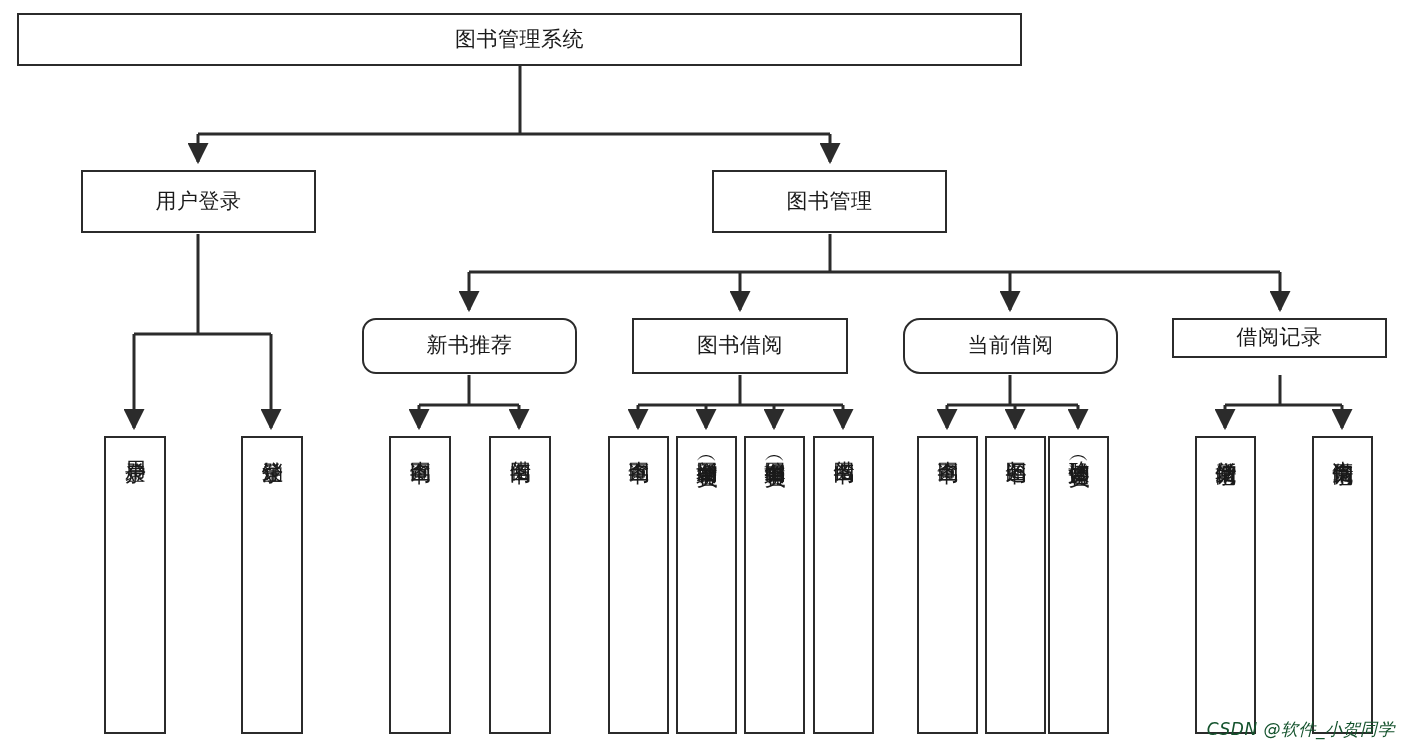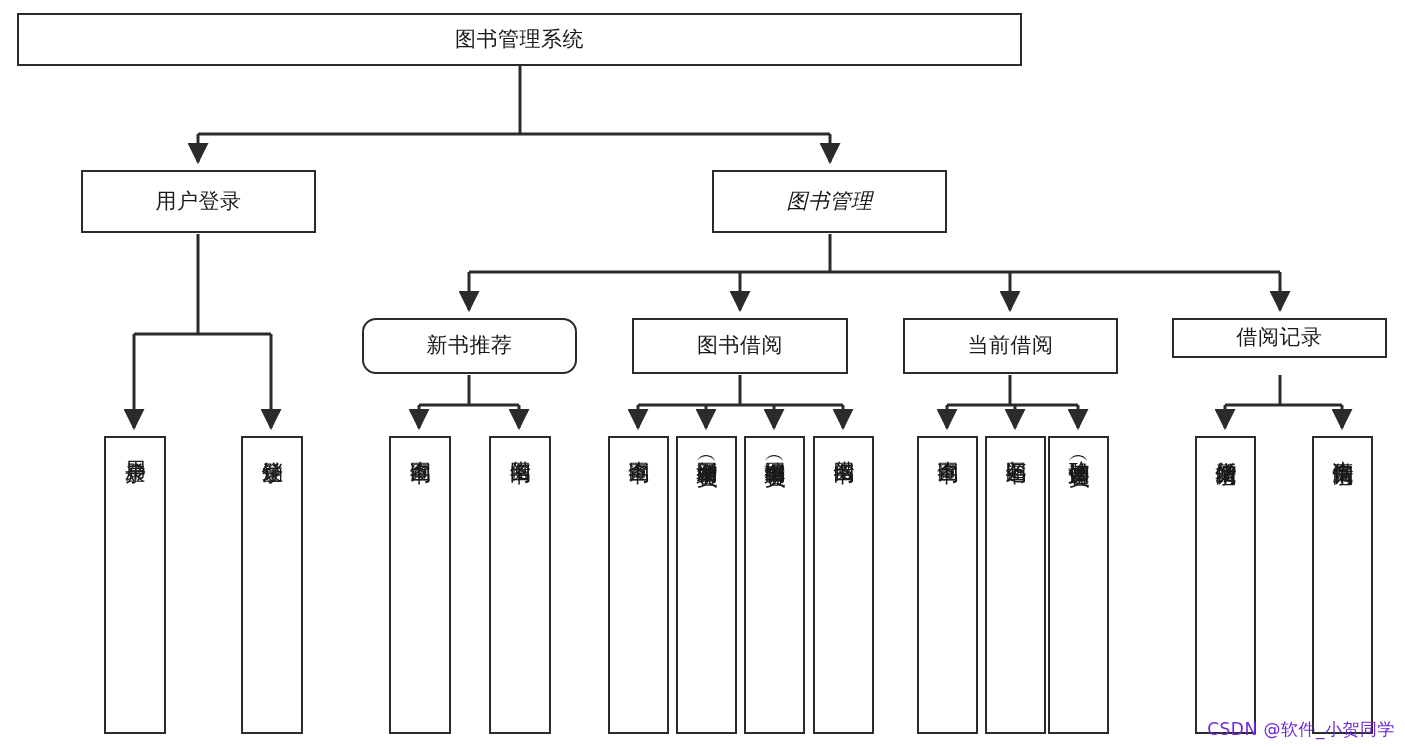--- a/index.html
+++ b/index.html
@@ -55,24 +55,25 @@
   }
   .leaf-box {
     align-items: flex-start;
     justify-content: center;
   }
   #watermark {
     position: absolute;
     right: 10px;
     bottom: 6px;
     font-size: 17px;
-    color: #6d28d9;
+    color: #14532d;
     letter-spacing: 0.5px;
     white-space: nowrap;
     pointer-events: none;
+    font-style: italic;
   }
 </style>
 </head>
 <body>
 
 <div id="diagram-root">
 
   <svg id="diagram-svg" viewBox="0 0 1405 747" xmlns="http://www.w3.org/2000/svg">
     <defs>
       <marker id="arrow" viewBox="0 0 10 10" refX="9" refY="5" markerWidth="7" markerHeight="7" orient="auto-start-reverse">
@@ -126,31 +127,31 @@
     </g>
   </svg>
 
   <div class="node-box" style="left:17px; top:13px; width:1005px; height:53px;">
     <span class="node-label-h">图书管理系统</span>
   </div>
 
   <div class="node-box" style="left:81px; top:170px; width:235px; height:63px;">
     <span class="node-label-h">用户登录</span>
   </div>
-  <div class="node-box" style="left:712px; top:170px; width:235px; height:63px;font-style:italic;">
+  <div class="node-box" style="left:712px; top:170px; width:235px; height:63px;">
     <span class="node-label-h">图书管理</span>
   </div>
 
   <div class="node-box" style="left:362px; top:318px; width:215px; height:56px;border-radius:14px;">
     <span class="node-label-h">新书推荐</span>
   </div>
   <div class="node-box" style="left:632px; top:318px; width:216px; height:56px;align-items:center;">
     <span class="node-label-h">图书借阅</span>
   </div>
-  <div class="node-box" style="left:903px; top:318px; width:215px; height:56px;">
+  <div class="node-box" style="left:903px; top:318px; width:215px; height:56px;border-radius:17px;">
     <span class="node-label-h">当前借阅</span>
   </div>
   <div class="node-box" style="left:1172px; top:318px; width:215px; height:40px;">
     <span class="node-label-h">借阅记录</span>
   </div>
 
   <div class="node-box leaf-box" style="left:104px; top:436px; width:62px; height:298px;">
     <span class="node-label-v">用户登录</span>
   </div>
   <div class="node-box leaf-box" style="left:241px; top:436px; width:62px; height:298px;">

